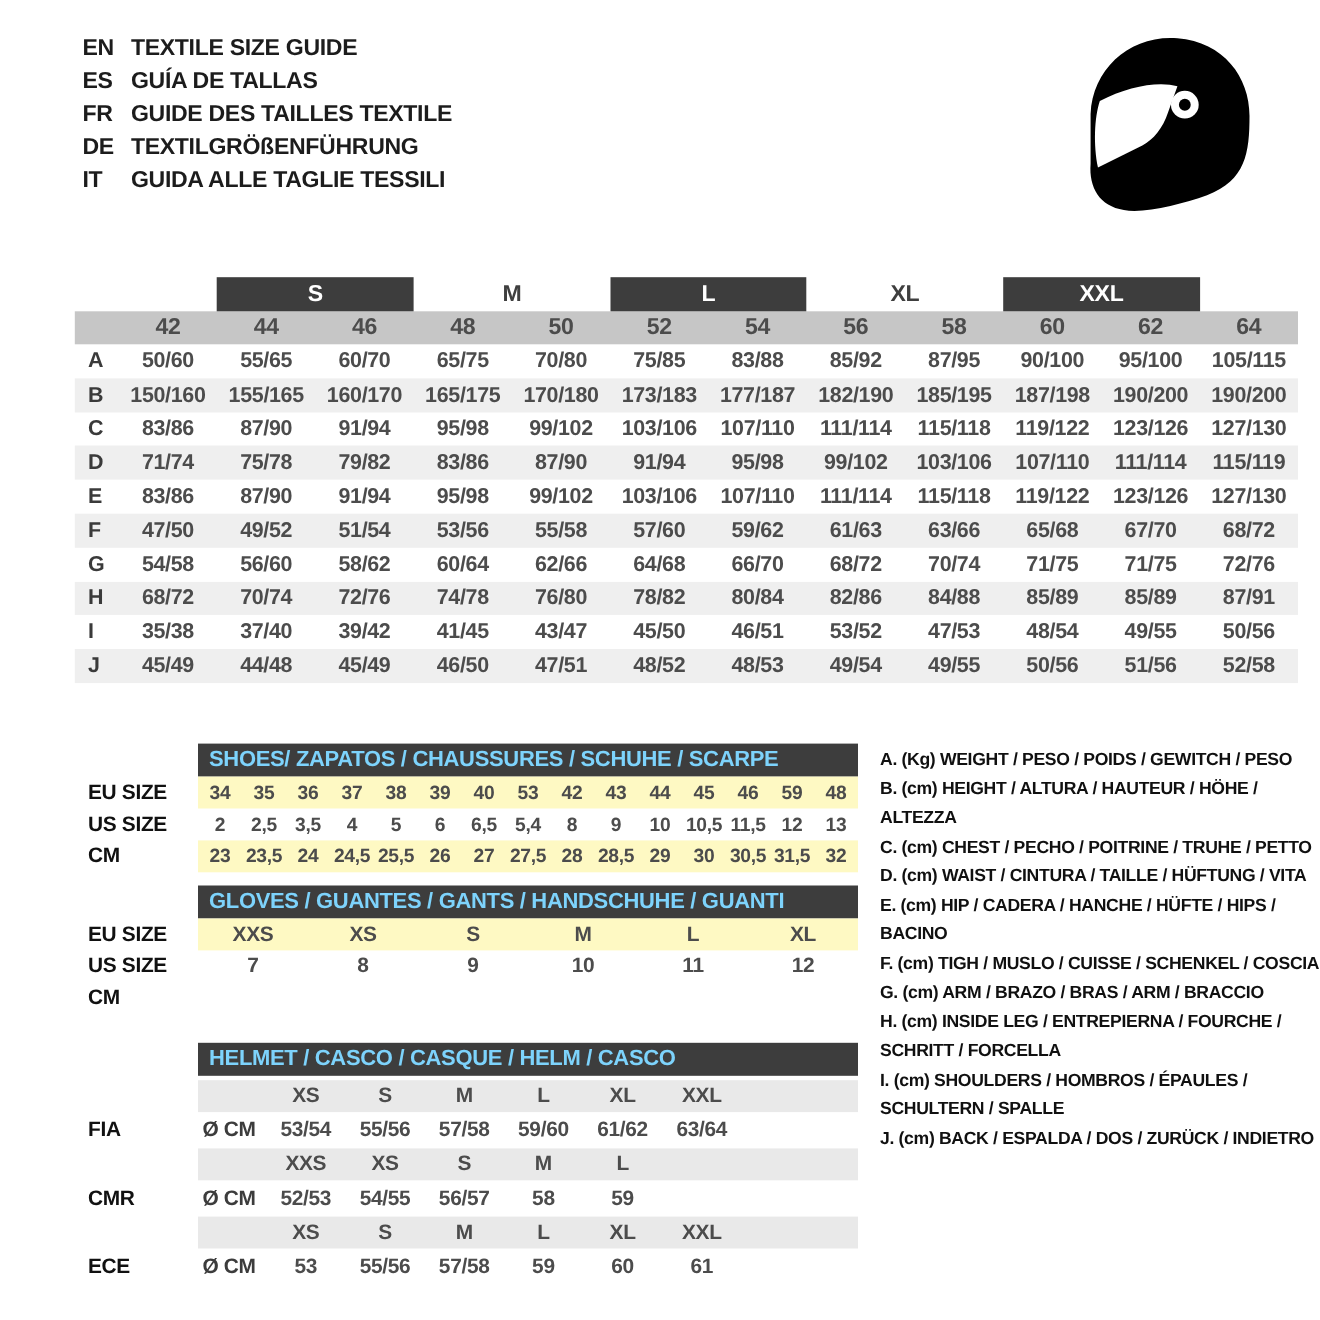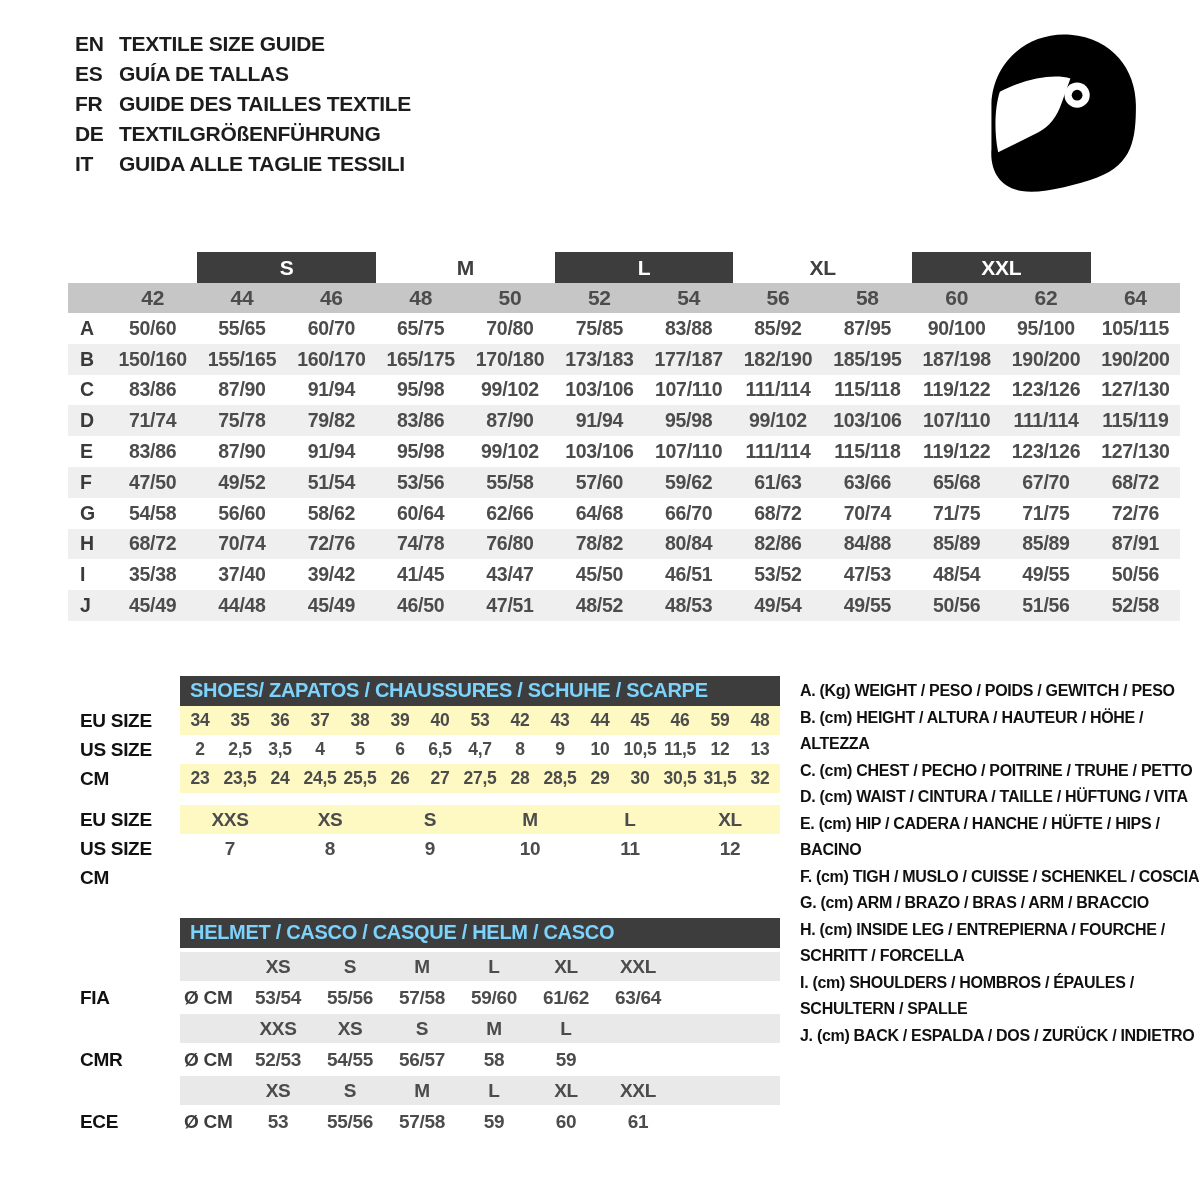--- a/index.html
+++ b/index.html
@@ -288,21 +288,21 @@
         <div class="sec-row">
           <div class="sec-label">US SIZE</div>
           <div class="sec-cells cols15">
             <div class="cell">2</div>
             <div class="cell">2,5</div>
             <div class="cell">3,5</div>
             <div class="cell">4</div>
             <div class="cell">5</div>
             <div class="cell">6</div>
             <div class="cell">6,5</div>
-            <div class="cell">4,7</div>
+            <div class="cell">5,4</div>
             <div class="cell">8</div>
             <div class="cell">9</div>
             <div class="cell">10</div>
             <div class="cell">10,5</div>
             <div class="cell">11,5</div>
             <div class="cell">12</div>
             <div class="cell">13</div>
           </div>
         </div>
         <div class="sec-row">
@@ -321,20 +321,21 @@
             <div class="cell">29</div>
             <div class="cell">30</div>
             <div class="cell">30,5</div>
             <div class="cell">31,5</div>
             <div class="cell">32</div>
           </div>
         </div>
       </div>
     <div class="sec-gap"></div>
     <div id="glovesTable">
+        <div class="sec-header">GLOVES / GUANTES / GANTS / HANDSCHUHE / GUANTI</div>
         <div class="sec-row">
           <div class="sec-label">EU SIZE</div>
           <div class="sec-cells cols6 gray">
             <div class="cell">XXS</div>
             <div class="cell">XS</div>
             <div class="cell">S</div>
             <div class="cell">M</div>
             <div class="cell">L</div>
             <div class="cell">XL</div>
           </div>

